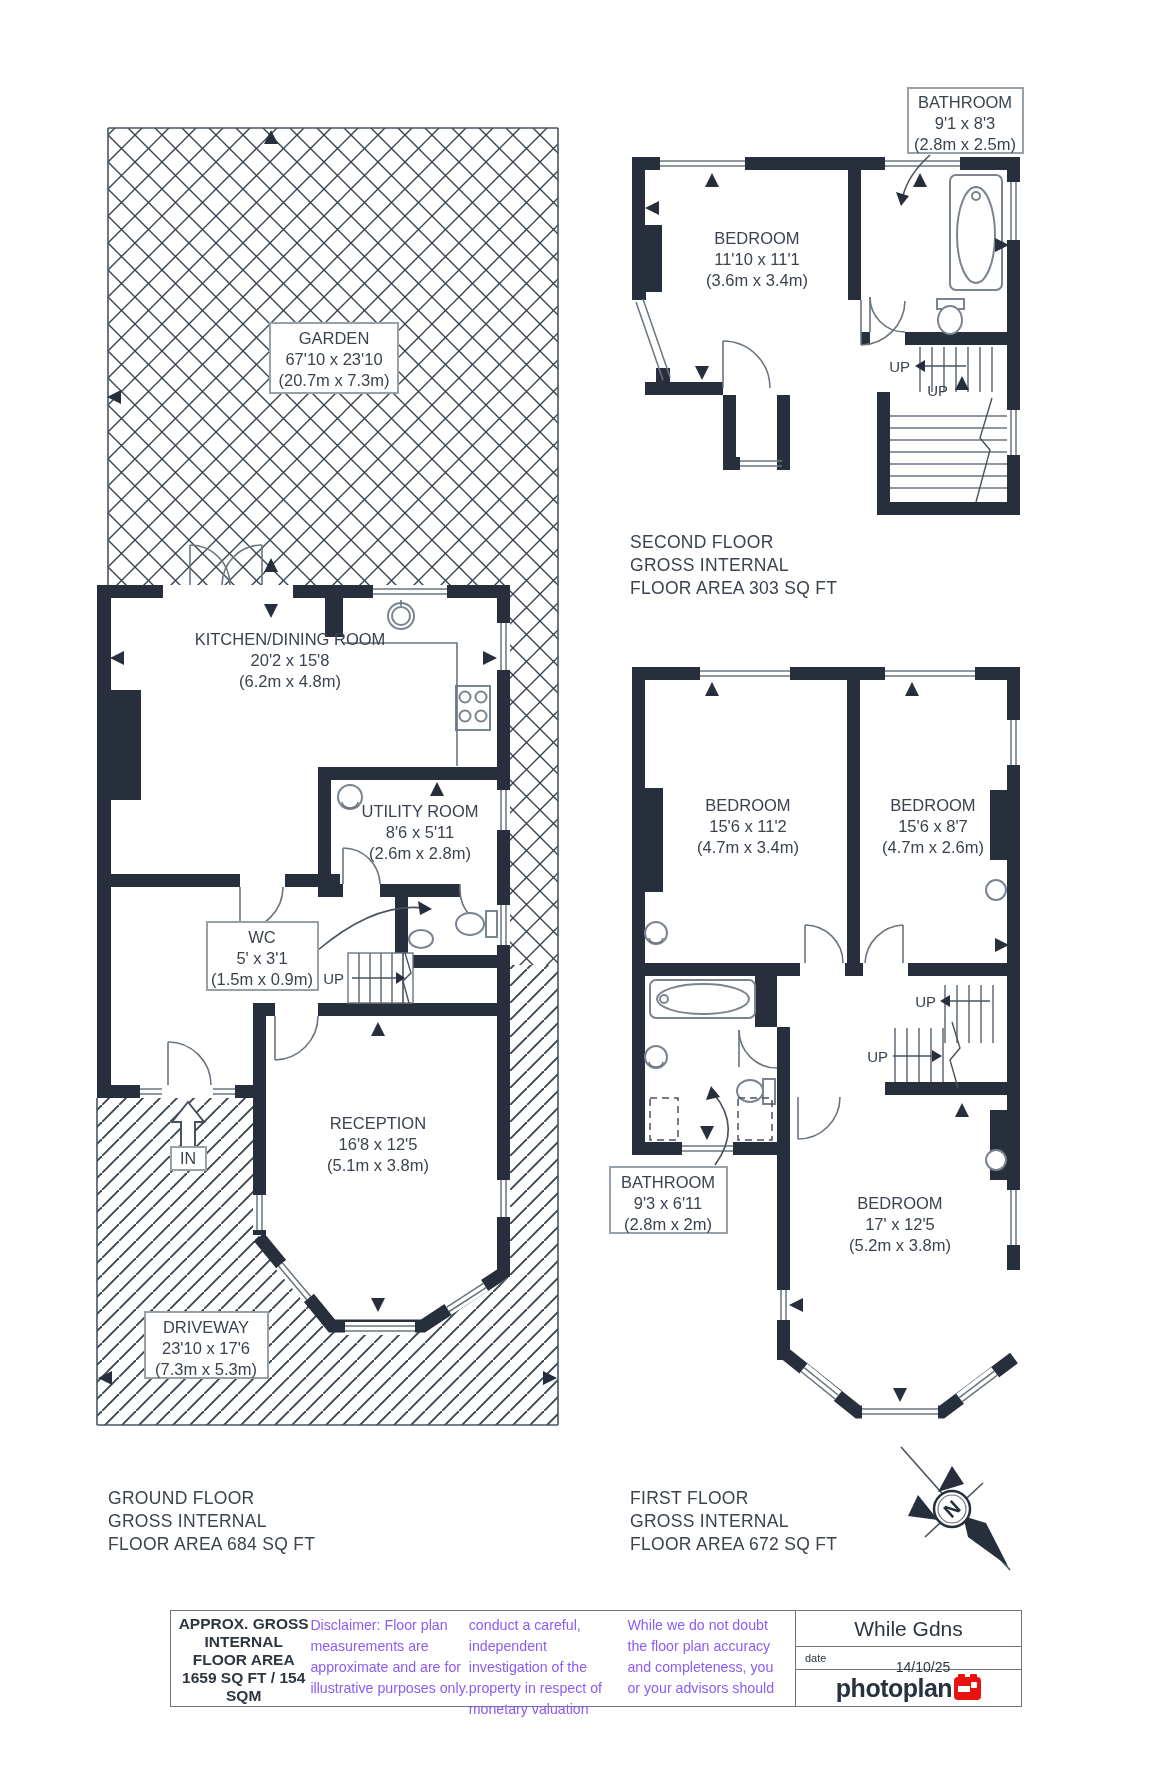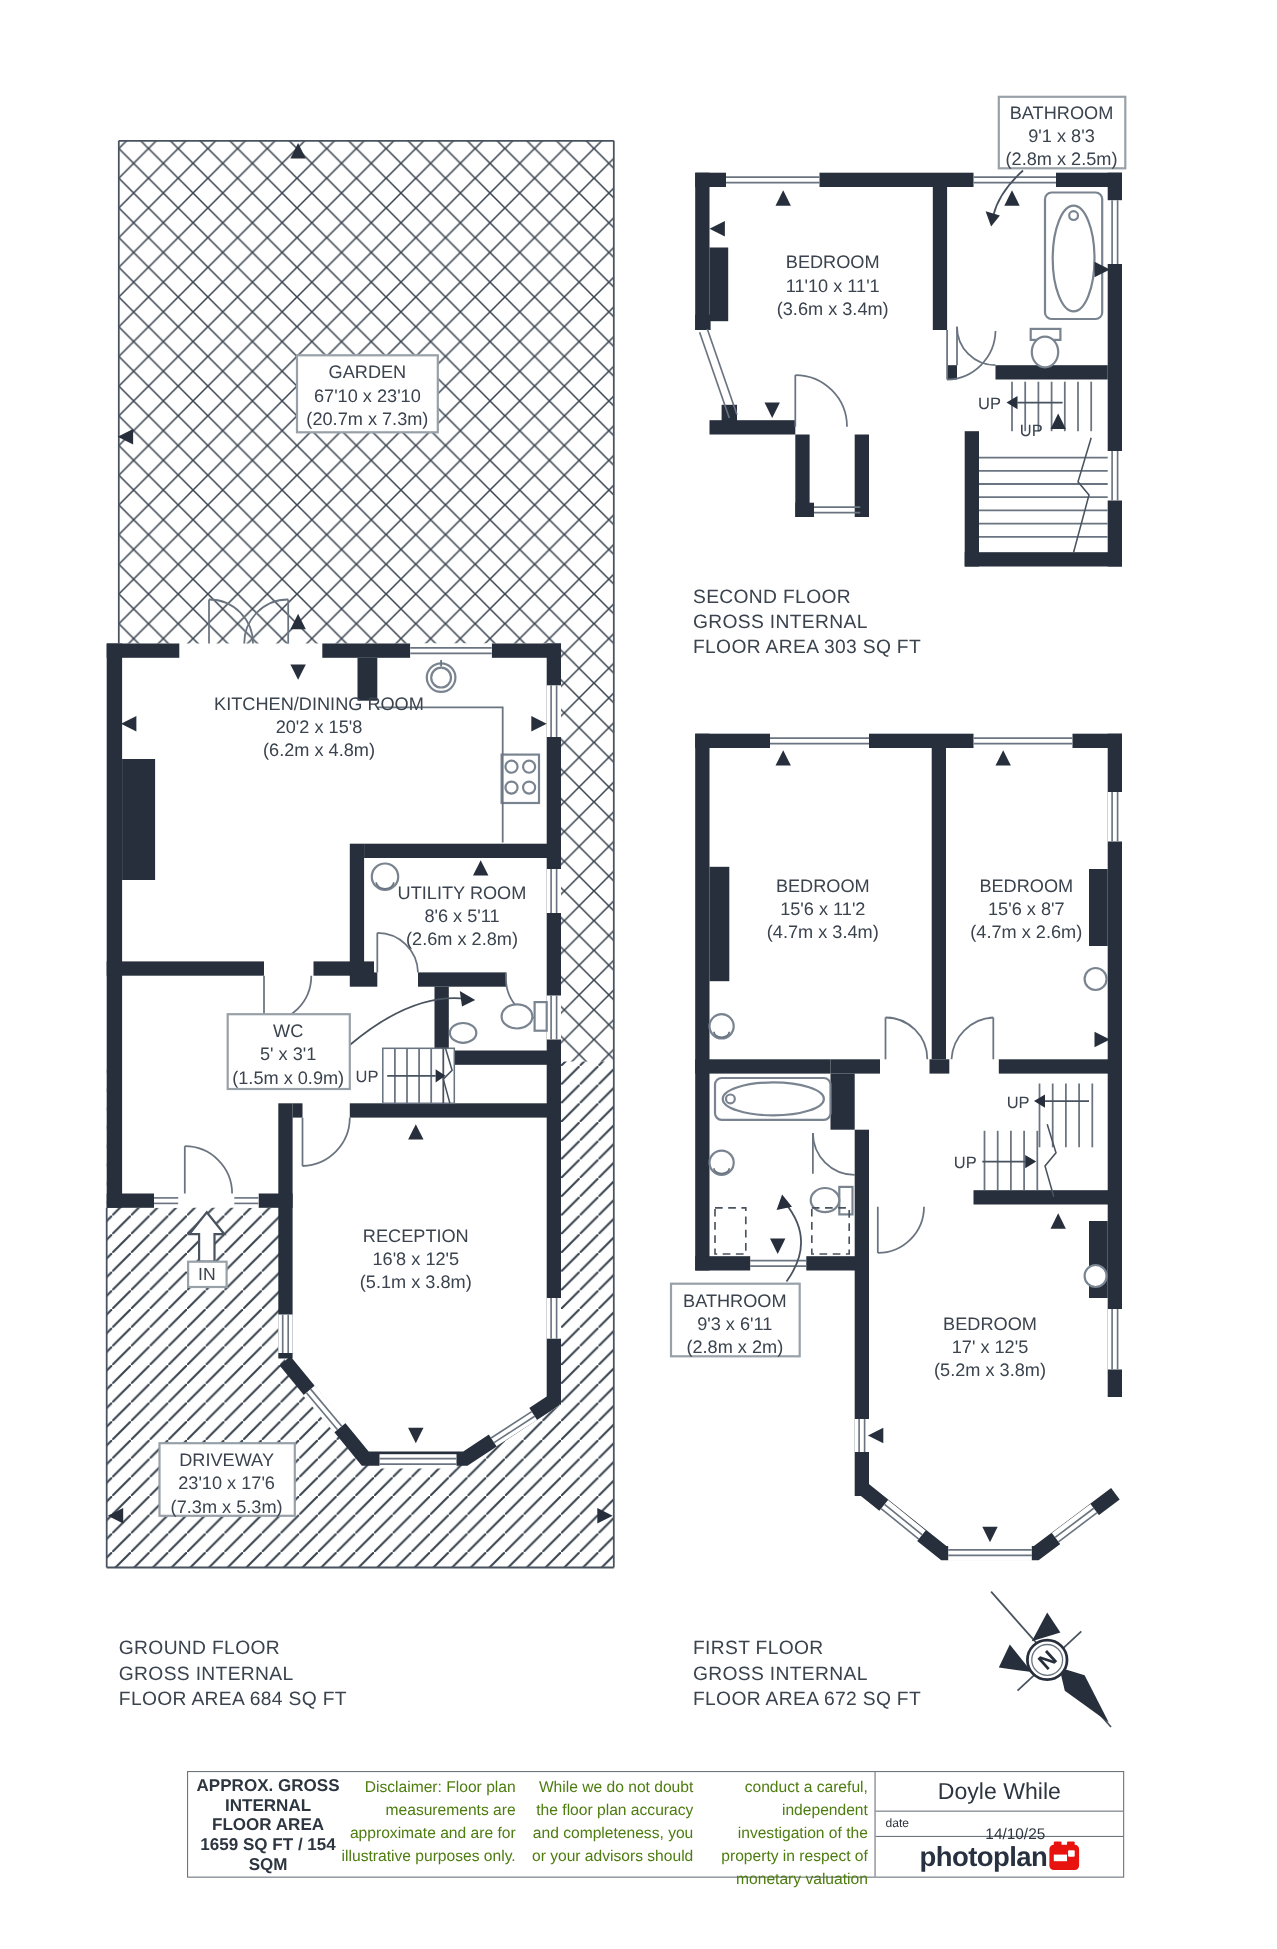--- a/index.html
+++ b/index.html
@@ -15,21 +15,21 @@
   .fix{stroke:#7a8490;stroke-width:2;fill:#fff;}
   .lblbox{fill:#fff;stroke:#98a0a8;stroke-width:2;}
   .arr{fill:#262f3b;}
   .winline{stroke:#6a7480;stroke-width:1.5;}
   
   #footer{position:absolute;left:170px;top:1610px;width:852px;height:97px;
           border:1.7px solid #6d757e;display:flex;box-sizing:border-box;}
   #footer .left{width:625px;border-right:1.7px solid #6d757e;box-sizing:border-box;
                 display:flex;flex-direction:row;justify-content:space-between;padding:4px 6px 5px;}
   #footer .title{font-size:15.5px;font-weight:bold;text-align:center;color:#2d3640;}
-  #footer .disc{font-size:14.2px;text-align:right;color:#4d7c0f;line-height:21px;}
+  #footer .disc{font-size:14.2px;text-align:left;color:#8b5cf6;line-height:21px;}
   #footer .right{flex:1;display:flex;flex-direction:column;box-sizing:border-box;}
   #footer .prop{height:35px;border-bottom:1.6px solid #6d757e;display:flex;align-items:center;
                 justify-content:center;font-size:21px;color:#2d3640;}
   #footer .daterow{height:22px;border-bottom:1.6px solid #6d757e;display:flex;align-items:center;font-size:14px;}
   #footer .daterow .dl{font-size:11px;padding-left:9px;width:60px;color:#2d3640;}
   #footer .daterow .dv{flex:1;text-align:center;padding-right:40px;color:#2d3640;margin-top:17px;}
   #footer .brandrow{flex:1;display:flex;align-items:center;justify-content:center;gap:2px;}
   #footer .brand{font-size:25px;font-weight:bold;color:#273140;letter-spacing:-0.5px;}
   .camicon{position:relative;width:27px;height:23px;background:#e8120e;border-radius:4px;}
   .camicon:before{content:"";position:absolute;top:-3px;left:4px;width:7px;height:4px;background:#e8120e;border-radius:1px;}
@@ -515,25 +515,25 @@
     <circle cx="952" cy="1509" r="14" fill="none" stroke="#6a7480" stroke-width="1.2"></circle>
     <text x="952" y="1516" text-anchor="middle" transform="rotate(-42 952 1509)" style="font-size:20px;font-weight:bold;fill:#262f3b">N</text>
   </g>
 </svg>
 
 
 <div id="footer">
   <div class="left">
     <div class="title">APPROX. GROSS INTERNAL FLOOR AREA 1659 SQ FT / 154 SQM</div>
     <div class="disc">Disclaimer: Floor plan measurements are approximate and are for illustrative purposes only.</div>
+    <div class="disc">conduct a careful, independent investigation of the property in respect of monetary valuation</div>
     <div class="disc">While we do not doubt the floor plan accuracy and completeness, you or your advisors should</div>
-    <div class="disc">conduct a careful, independent investigation of the property in respect of monetary valuation</div>
   </div>
   <div class="right">
-    <div class="prop">Doyle While</div>
+    <div class="prop">While Gdns</div>
     <div class="daterow">
       <span class="dl">date</span>
       <span class="dv">14/10/25</span>
     </div>
     <div class="brandrow">
       <span class="brand">photoplan</span>
       <span class="camicon">
             <span class="s1"></span>
             <span class="s2"></span>
           </span>

